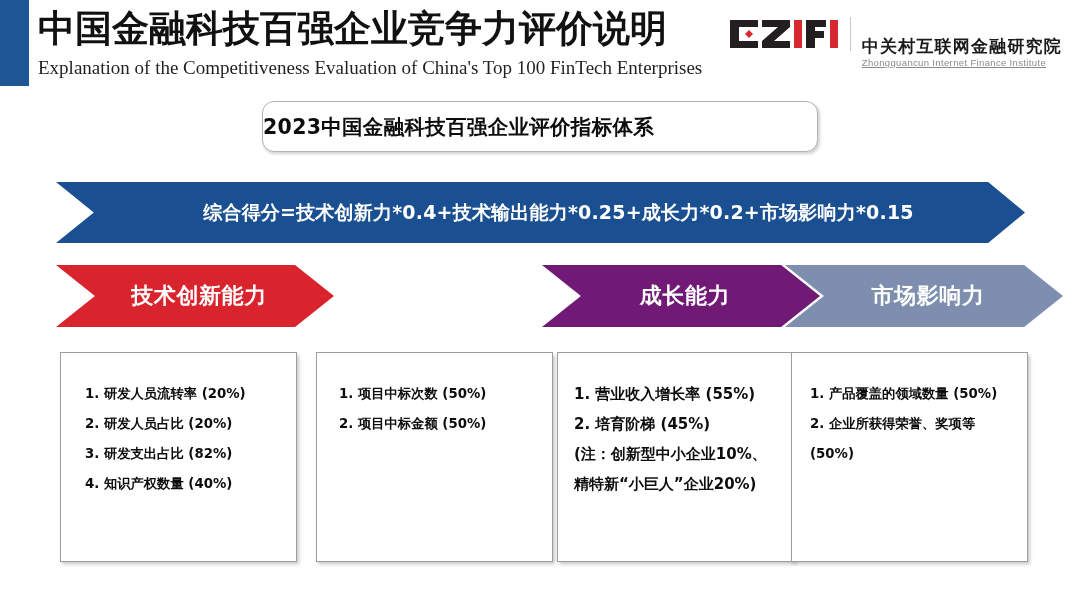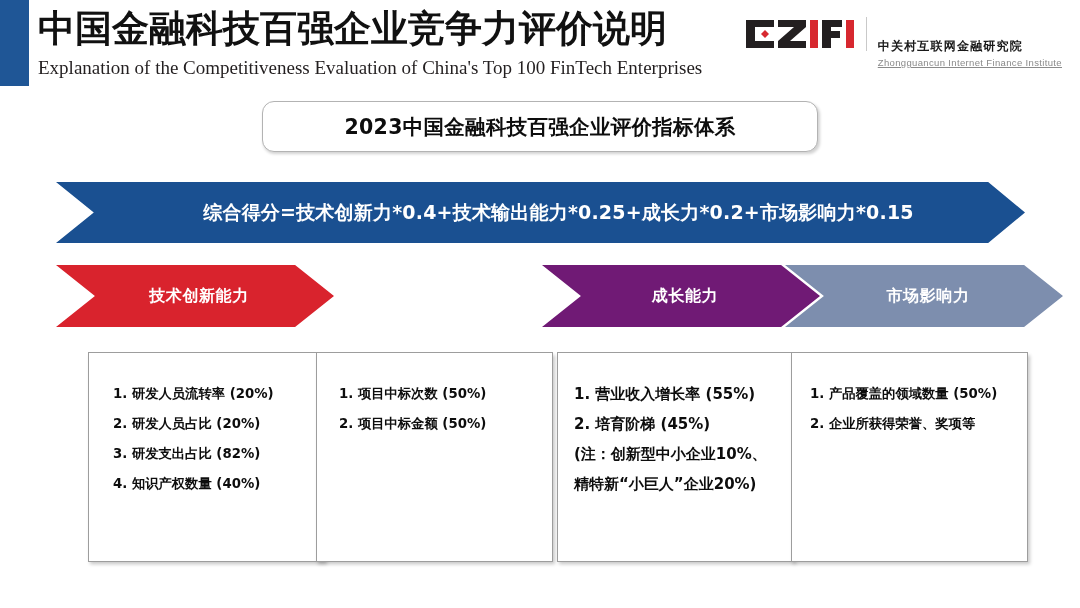--- a/index.html
+++ b/index.html
@@ -68,21 +68,21 @@
   .logo-divider {
     width: 1px;
     height: 34px;
     background: #c9c9c9;
     margin: 0 11px 0 10px;
   }
   .logo-words { display: flex; flex-direction: column; justify-content: center; }
   .logo-cn {
     font-family: "DejaVu Sans", sans-serif;
     font-weight: bold;
-    font-size: 12px;
+    font-size: 17px;
     letter-spacing: 1.2px;
     color: #1a1a1a;
     line-height: 20px;
     white-space: nowrap;
     margin-top: 37px;
   }
   .logo-en {
     font-family: "Liberation Sans", sans-serif;
     font-size: 9.5px;
     letter-spacing: 0.35px;
@@ -97,21 +97,21 @@
     position: absolute;
     left: 262px;
     top: 101px;
     width: 556px;
     height: 51px;
     border: 1px solid #b3b3b3;
     border-radius: 12px;
     background: #ffffff;
     display: flex;
     align-items: center;
-    justify-content: center;
+    justify-content: flex-start;
     box-shadow: 1.5px 2px 3px rgba(0,0,0,0.18);
   }
   .title-pill-text {
     font-family: "DejaVu Sans", sans-serif;
     font-weight: bold;
     font-size: 20.5px;
     color: #0d0d0d;
     letter-spacing: 0.3px;
     white-space: nowrap;
   }
@@ -155,21 +155,21 @@
     align-items: center;
     justify-content: center;
     clip-path: polygon(0 0, 86% 0, 100% 50%, 86% 100%, 0 100%, 14% 50%);
   }
   .chev-first {
     clip-path: polygon(0 0, 86% 0, 100% 50%, 86% 100%, 0 100%, 14% 50%);
   }
   .chev-text {
     font-family: "DejaVu Sans", sans-serif;
     font-weight: bold;
-    font-size: 16px;
+    font-size: 22px;
     color: #ffffff;
     letter-spacing: 0.6px;
     white-space: nowrap;
     transform: translateX(4px);
   }
   .chev-1 { left: 0px;   width: 278px; background: #d9232d; }
   .chev-2 { left: 243px; width: 278px; background: #36abe6; }
   .chev-3 { left: 486px; width: 278px; background: #701a75; }
   .chev-4 { left: 729px; width: 278px; background: #7d8eae; }
 
@@ -198,21 +198,21 @@
 
   .box-line {
     font-family: "DejaVu Sans", sans-serif;
     font-weight: bold;
     font-size: 13.3px;
     line-height: 30px;
     color: #0d0d0d;
     white-space: nowrap;
   }
   .box-3 .box-line { font-size: 15px; }
-  .box-1 { padding-left: 24px; margin-left: 28px; }
+  .box-1 { padding-left: 24px; }
   .box-2 { padding-left: 22px; }
   .box-3 { padding-left: 16px; }
   .box-4 { padding-left: 18px; }
 </style>
 </head>
 <body>
 
 <div class="slide">
 
   <div class="header-accent"></div>
@@ -282,17 +282,18 @@
     <div class="box box-3">
       <div class="box-line">1. 营业收入增长率 (55%)</div>
       <div class="box-line">2. 培育阶梯 (45%)</div>
       <div class="box-line">(注：创新型中小企业10%、</div>
       <div class="box-line">精特新“小巨人”企业20%)</div>
     </div>
 
     <div class="box box-4">
       <div class="box-line">1. 产品覆盖的领域数量 (50%)</div>
       <div class="box-line">2. 企业所获得荣誉、奖项等</div>
+      <div class="box-line">(50%)</div>
     </div>
 
   </div>
 
 </div>
 
 </body></html>

